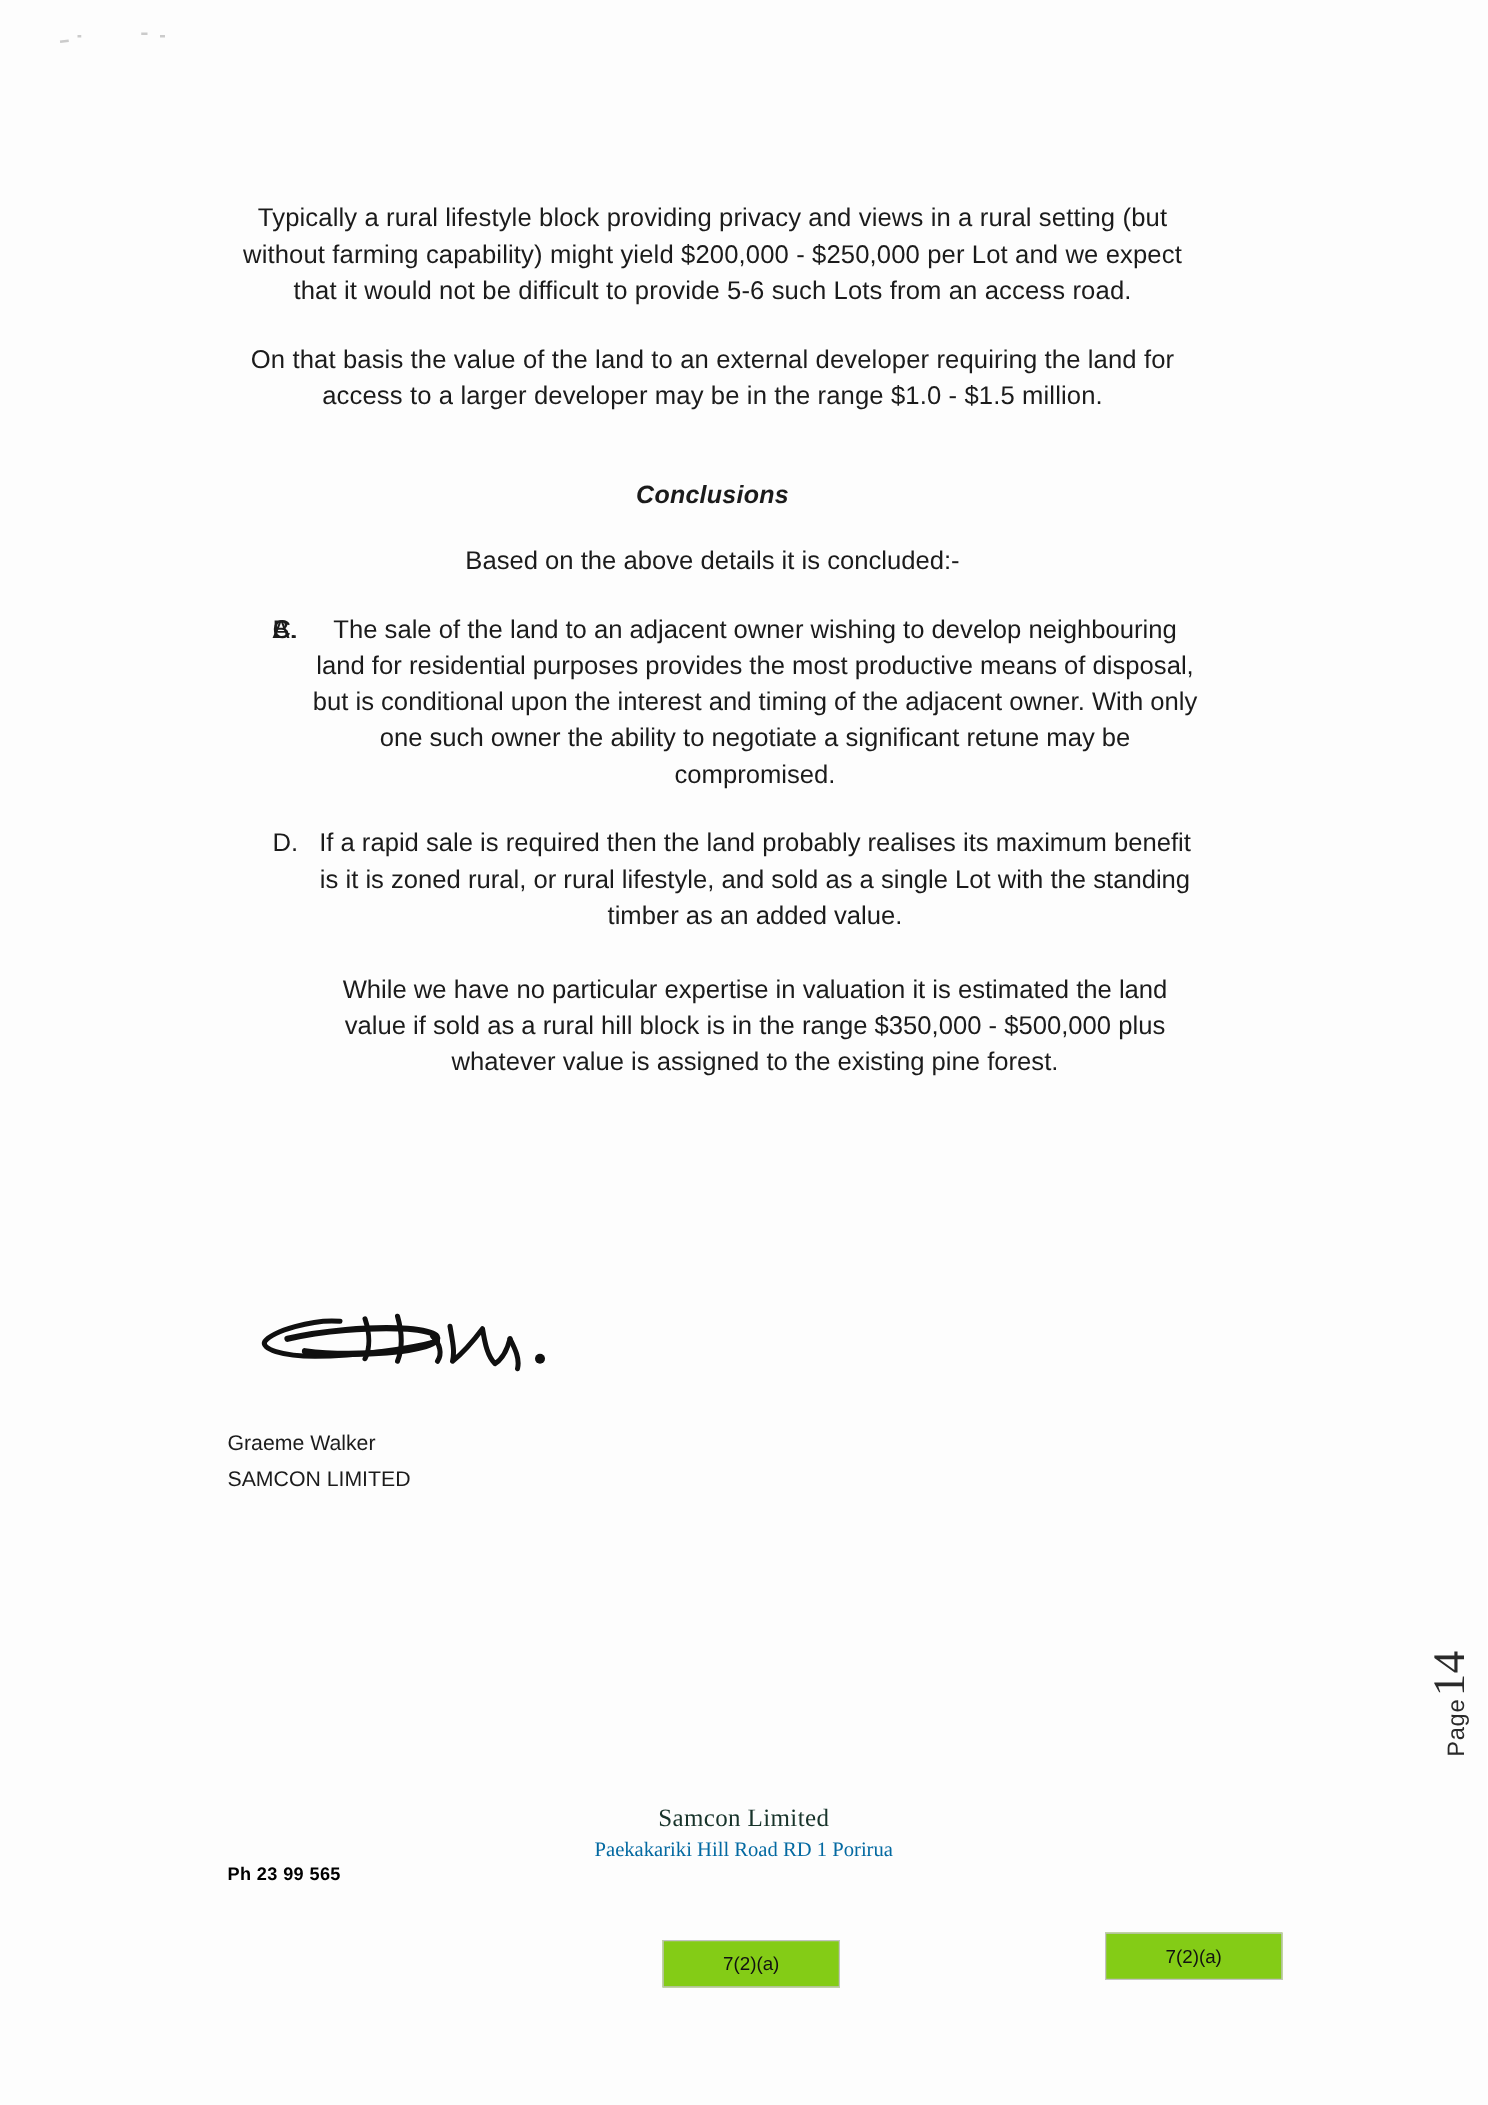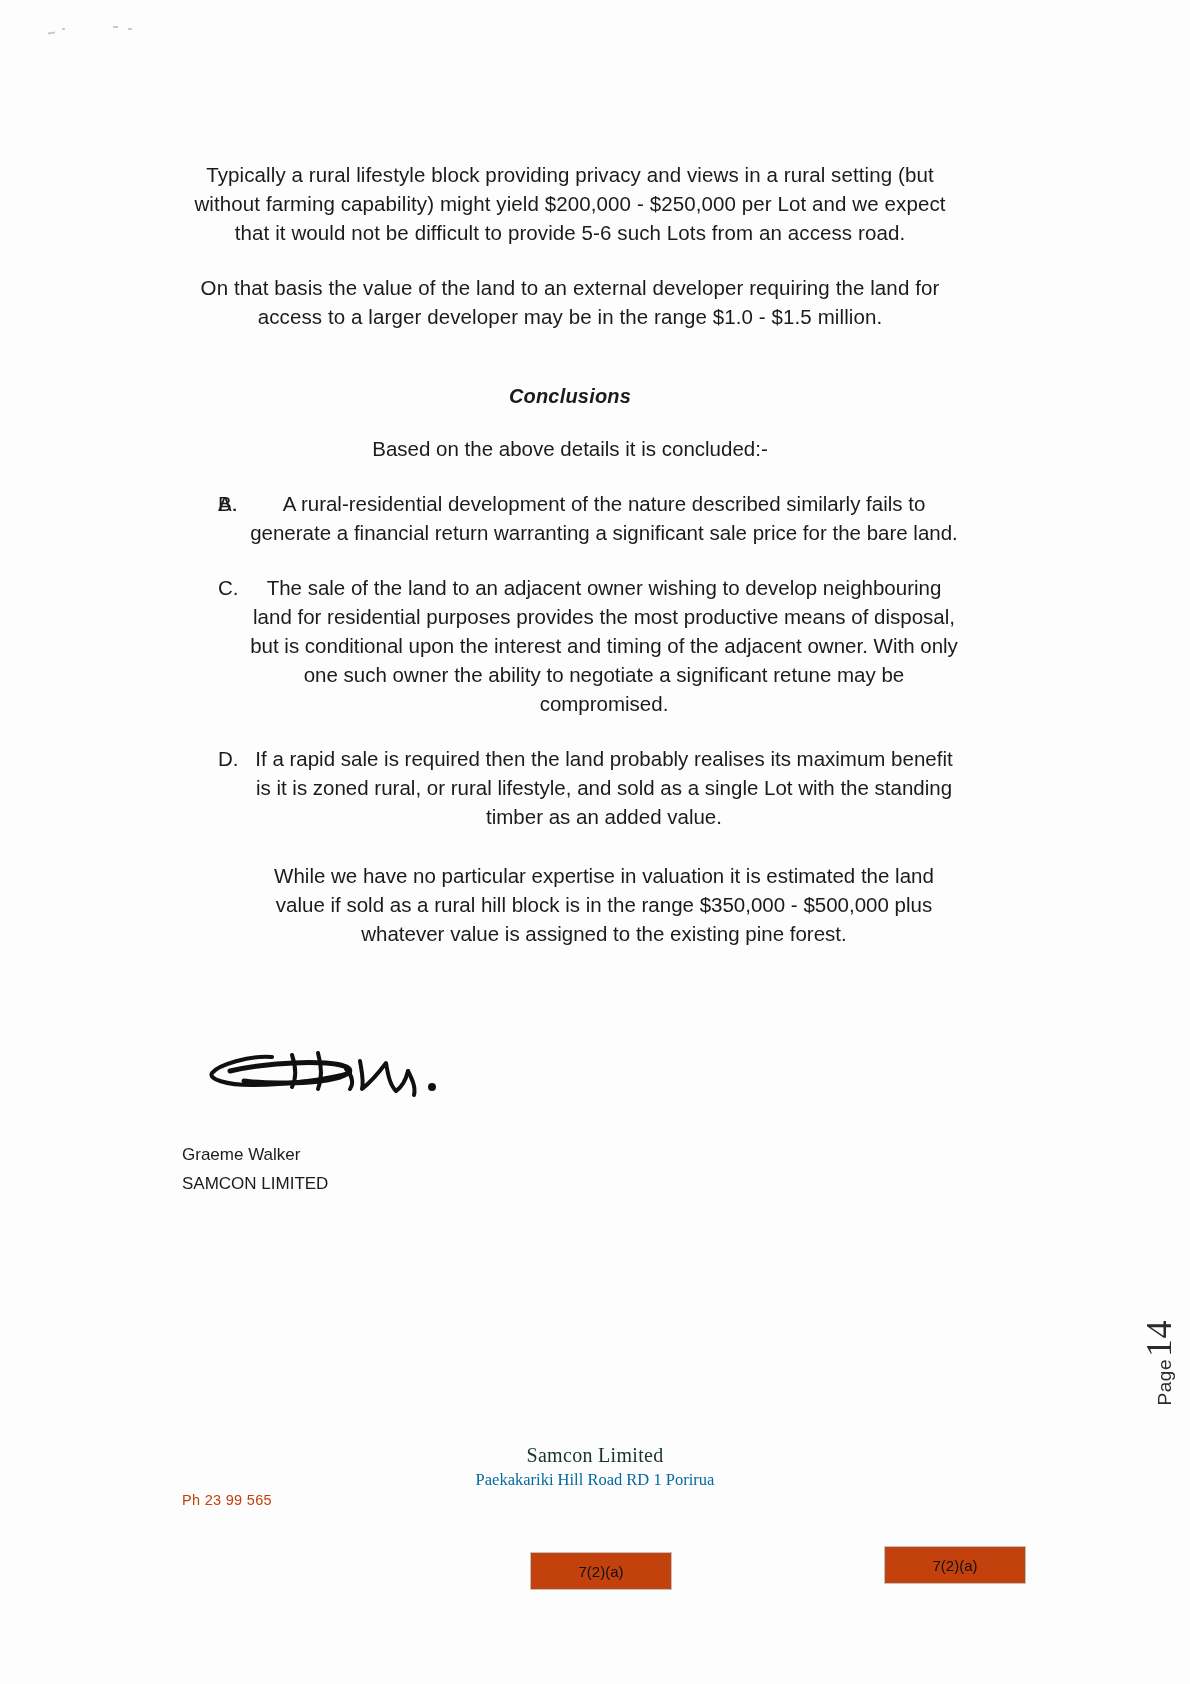--- a/index.html
+++ b/index.html
@@ -151,27 +151,28 @@
   .footer-address {
     font-size: 16.5px;
     margin-top: 3px;
     color: #0369a1;
   }
   .footer-phone {
     position: absolute;
     left: 182px;
     top: 48px;
     font-size: 14.5px;
-    color: #c2410c;
+    color: #000000;
     letter-spacing: .3px;
+    font-weight: bold;
   }
 
   .redaction {
     position: absolute;
-    background: #c2410c;
+    background: #84cc16;
     border: 1px solid #c2c2c2;
     color: #111;
     font-size: 15px;
     display: flex;
     align-items: center;
     justify-content: center;
     font-family: "Liberation Sans", sans-serif;
   }
   .redaction-1 {
     left: 530px;
@@ -204,21 +205,20 @@
     <h2 class="section-heading">Conclusions</h2>
 
     <p class="lead">Based on the above details it is concluded:-</p>
 
     <ol class="conclusions">
       <li>
         <span class="marker">A.</span>
       </li>
       <li>
         <span class="marker">B.</span>
-        <span>A rural-residential development of the nature described similarly fails to generate a financial return warranting a significant sale price for the bare land.</span>
       </li>
       <li>
         <span class="marker">C.</span>
         <span>The sale of the land to an adjacent owner wishing to develop neighbouring land for residential purposes provides the most productive means of disposal, but is conditional upon the interest and timing of the adjacent owner. With only one such owner the ability to negotiate a significant retune may be compromised.</span>
       </li>
       <li>
         <span class="marker">D.</span>
         <span>If a rapid sale is required then the land probably realises its maximum benefit is it is zoned rural, or rural lifestyle, and sold as a single Lot with the standing timber as an added value.</span>
         <p class="sub-par">While we have no particular expertise in valuation it is estimated the land value if sold as a rural hill block is in the range $350,000 - $500,000 plus whatever value is assigned to the existing pine forest.</p>
       </li>

